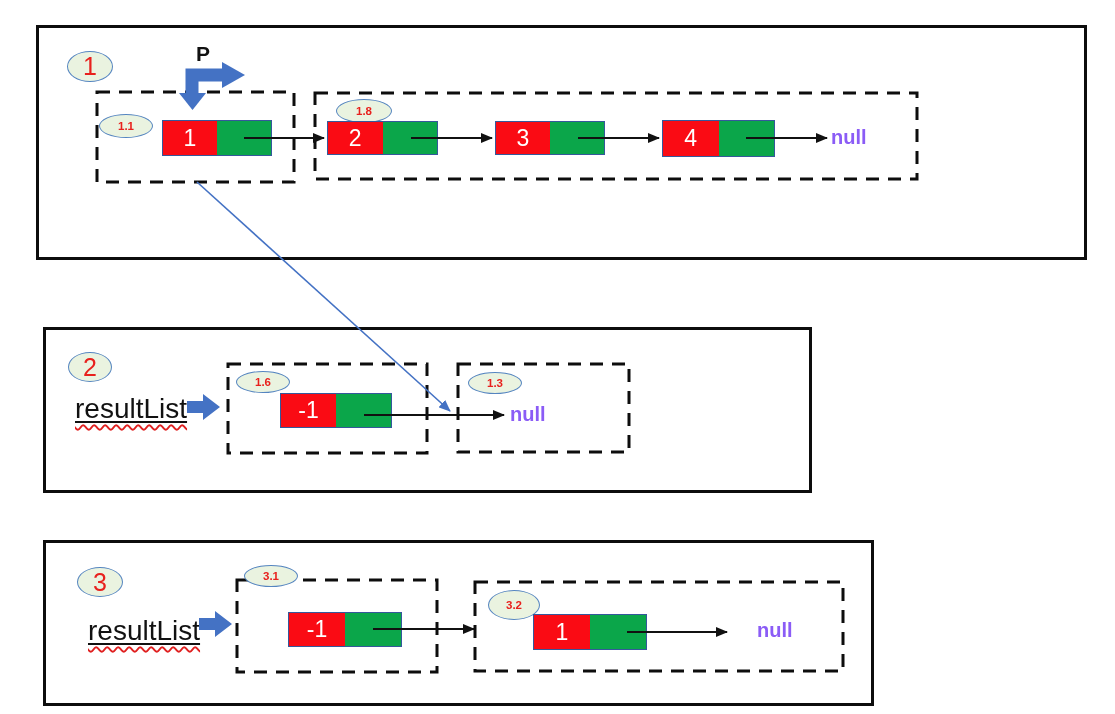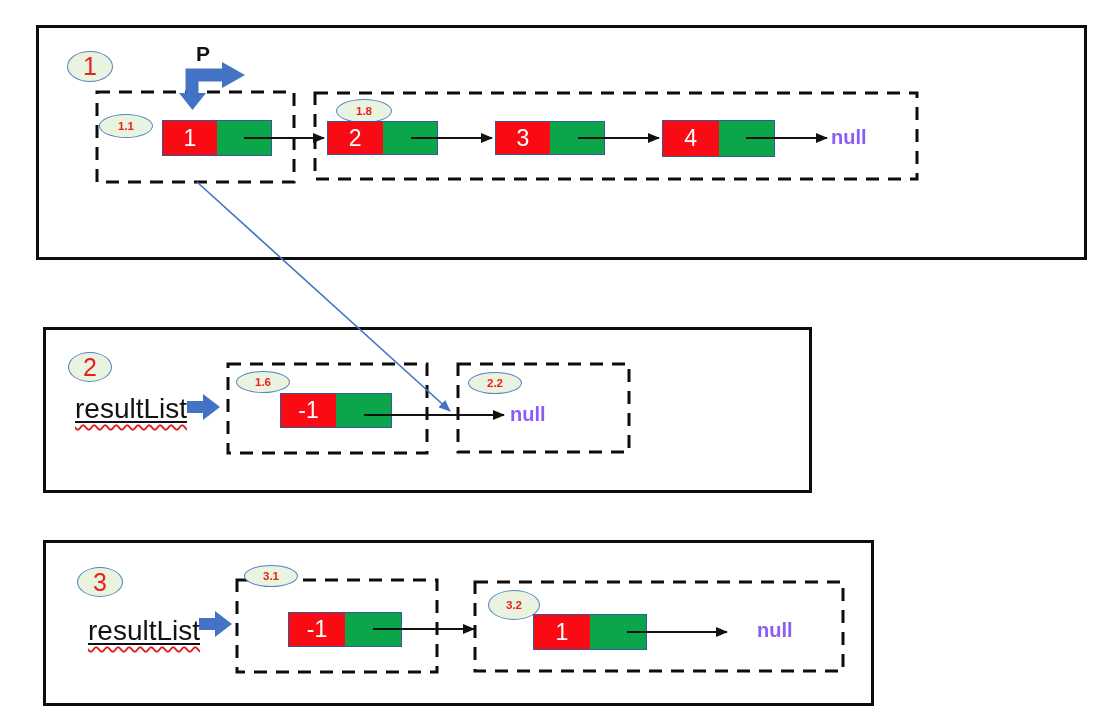--- a/index.html
+++ b/index.html
@@ -94,21 +94,21 @@
   <div class="abs badge badge-sm" style="left:99px;top:114px;width:54px;height:24px;text-align:center;">
       <span>1.1</span>
     </div>
   <div class="abs badge badge-sm" style="left:336px;top:99px;width:56px;height:24px;">
       <span>1.8</span>
     </div>
   <div class="abs badge badge-sm" style="left:236px;top:371px;width:54px;height:22px;">
       <span>1.6</span>
     </div>
   <div class="abs badge badge-sm" style="left:468px;top:372px;width:54px;height:22px;">
-      <span>2.2</span>
+      <span>1.3</span>
     </div>
   <div class="abs badge badge-sm" style="left:244px;top:565px;width:54px;height:22px;">
       <span>3.1</span>
     </div>
   <div class="abs badge badge-sm" style="left:488px;top:590px;width:52px;height:30px;align-items:center;">
       <span>3.2</span>
     </div>
 
   <div class="abs p-label" style="left:196px;top:43px;">P</div>
 

